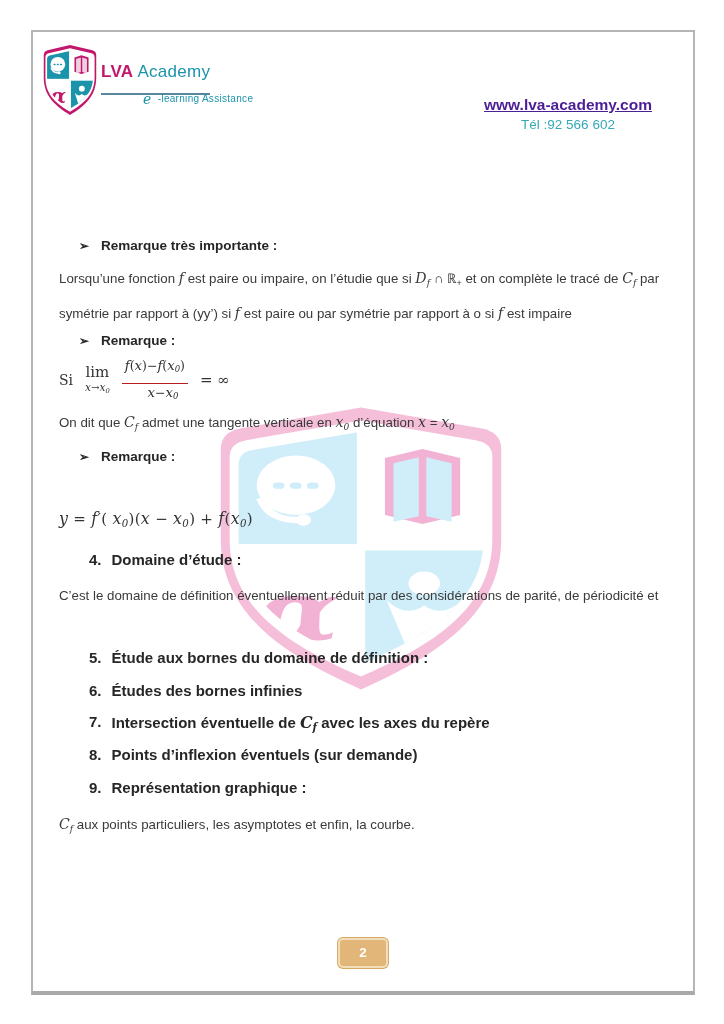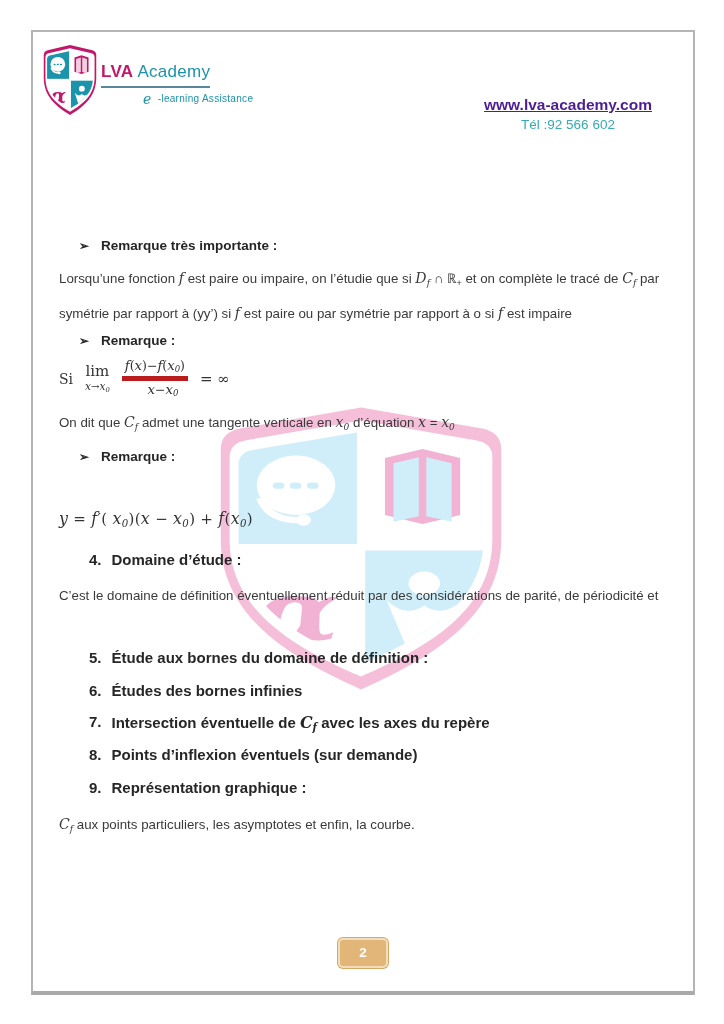--- a/index.html
+++ b/index.html
@@ -10,21 +10,21 @@
   .page{
     position:absolute;left:31px;top:30px;width:664px;height:965px;
     border:2px solid #b5b5b5;border-bottom:4px solid #a9a9a9;
     box-sizing:border-box;background:#fff;
   }
   
   .shield-strong{--shb:#c2186b;--shq:#1b93ab;--shi:#ffffff;--shbk:#c2186b;--shpg:#f0cfe0;--sha:#c2186b;}
   .shield-light{--shb:#f5bcd9;--shq:#cdeef9;--shi:#ffffff;--shbk:#f2aed2;--shpg:#cdeef9;--sha:#f2aed2;}
   .logo-shield{position:absolute;left:5px;top:12px;width:64px;height:72px;}
   .logo-text{position:absolute;left:68px;top:30px;white-space:nowrap;}
-  .brand-line{display:inline-block;border-bottom:2px solid #58869b;padding-bottom:4px;font-size:17px;font-weight:bold;letter-spacing:.3px;}
+  .brand-line{display:inline-block;border-bottom:2px solid #58869b;padding-bottom:11px;font-size:17px;font-weight:bold;letter-spacing:.3px;}
   .brand-lva{color:#c2186b;}
   .brand-academy{color:#1b93ab;font-weight:normal;margin-left:4px;}
   .tagline{position:absolute;left:64px;top:58px;white-space:nowrap;color:#1b93ab;margin-left:46px;}
   .tagline .e{font-family:"DejaVu Serif", serif;font-style:italic;font-size:14px;}
   .tagline .rest{font-size:10px;letter-spacing:.3px;vertical-align:2px;margin-left:2px;}
   .contact{position:absolute;right:20px;top:64px;width:210px;text-align:center;}
   .website{color:#4c1d95;font-size:15.5px;font-weight:bold;text-decoration:underline;cursor:pointer;}
   .phone{color:#35a9b7;font-size:13.5px;margin-top:3px;}
   
   .watermark{position:absolute;left:157px;top:373px;width:342px;height:287px;z-index:0;opacity:.95;}
@@ -35,21 +35,21 @@
   .para{font-size:13.3px;line-height:30px;color:#3a3a3a;}
   .seg-i{font-family:"DejaVu Serif", serif;font-style:italic;font-size:1.06em;}
   .seg-isub{font-family:"DejaVu Serif", serif;font-style:italic;font-size:0.68em;vertical-align:-0.28em;}
   .seg-sub{font-size:0.68em;vertical-align:-0.28em;}
   .section-h{display:flex;gap:10px;font-size:15px;font-weight:bold;color:#262626;}
   .formula1{display:flex;align-items:center;gap:12px;font-family:"DejaVu Serif", serif;font-size:14px;color:#333;}
   .limb{display:inline-flex;flex-direction:column;align-items:center;line-height:1;}
   .limword{font-size:15px;}
   .limsub{font-size:10px;margin-top:2px;}
   .frac{display:inline-flex;flex-direction:column;align-items:center;line-height:1.15;font-size:12.5px;}
-  .frac .num{border-bottom:5px solid #b91c1c;padding:0 3px 1px;}
+  .frac .num{border-bottom:1px solid #b91c1c;padding:0 3px 8px;}
   .frac .den{padding-top:1px;margin-left:16px;}
   .f1-result{font-size:15px;}
   .formula2{font-family:"DejaVu Serif", serif;font-size:15px;color:#333;letter-spacing:.3px;}
   
   .page-badge{
     position:absolute;left:50%;transform:translateX(-50%);top:906px;
     width:46px;height:26px;background:#e1b678;border:2px solid #f0debc;border-radius:5px;
     box-shadow:0 0 0 1px #d9a963;color:#fff;font-weight:bold;font-size:13.5px;
     text-align:center;line-height:26px;z-index:1;
   }

